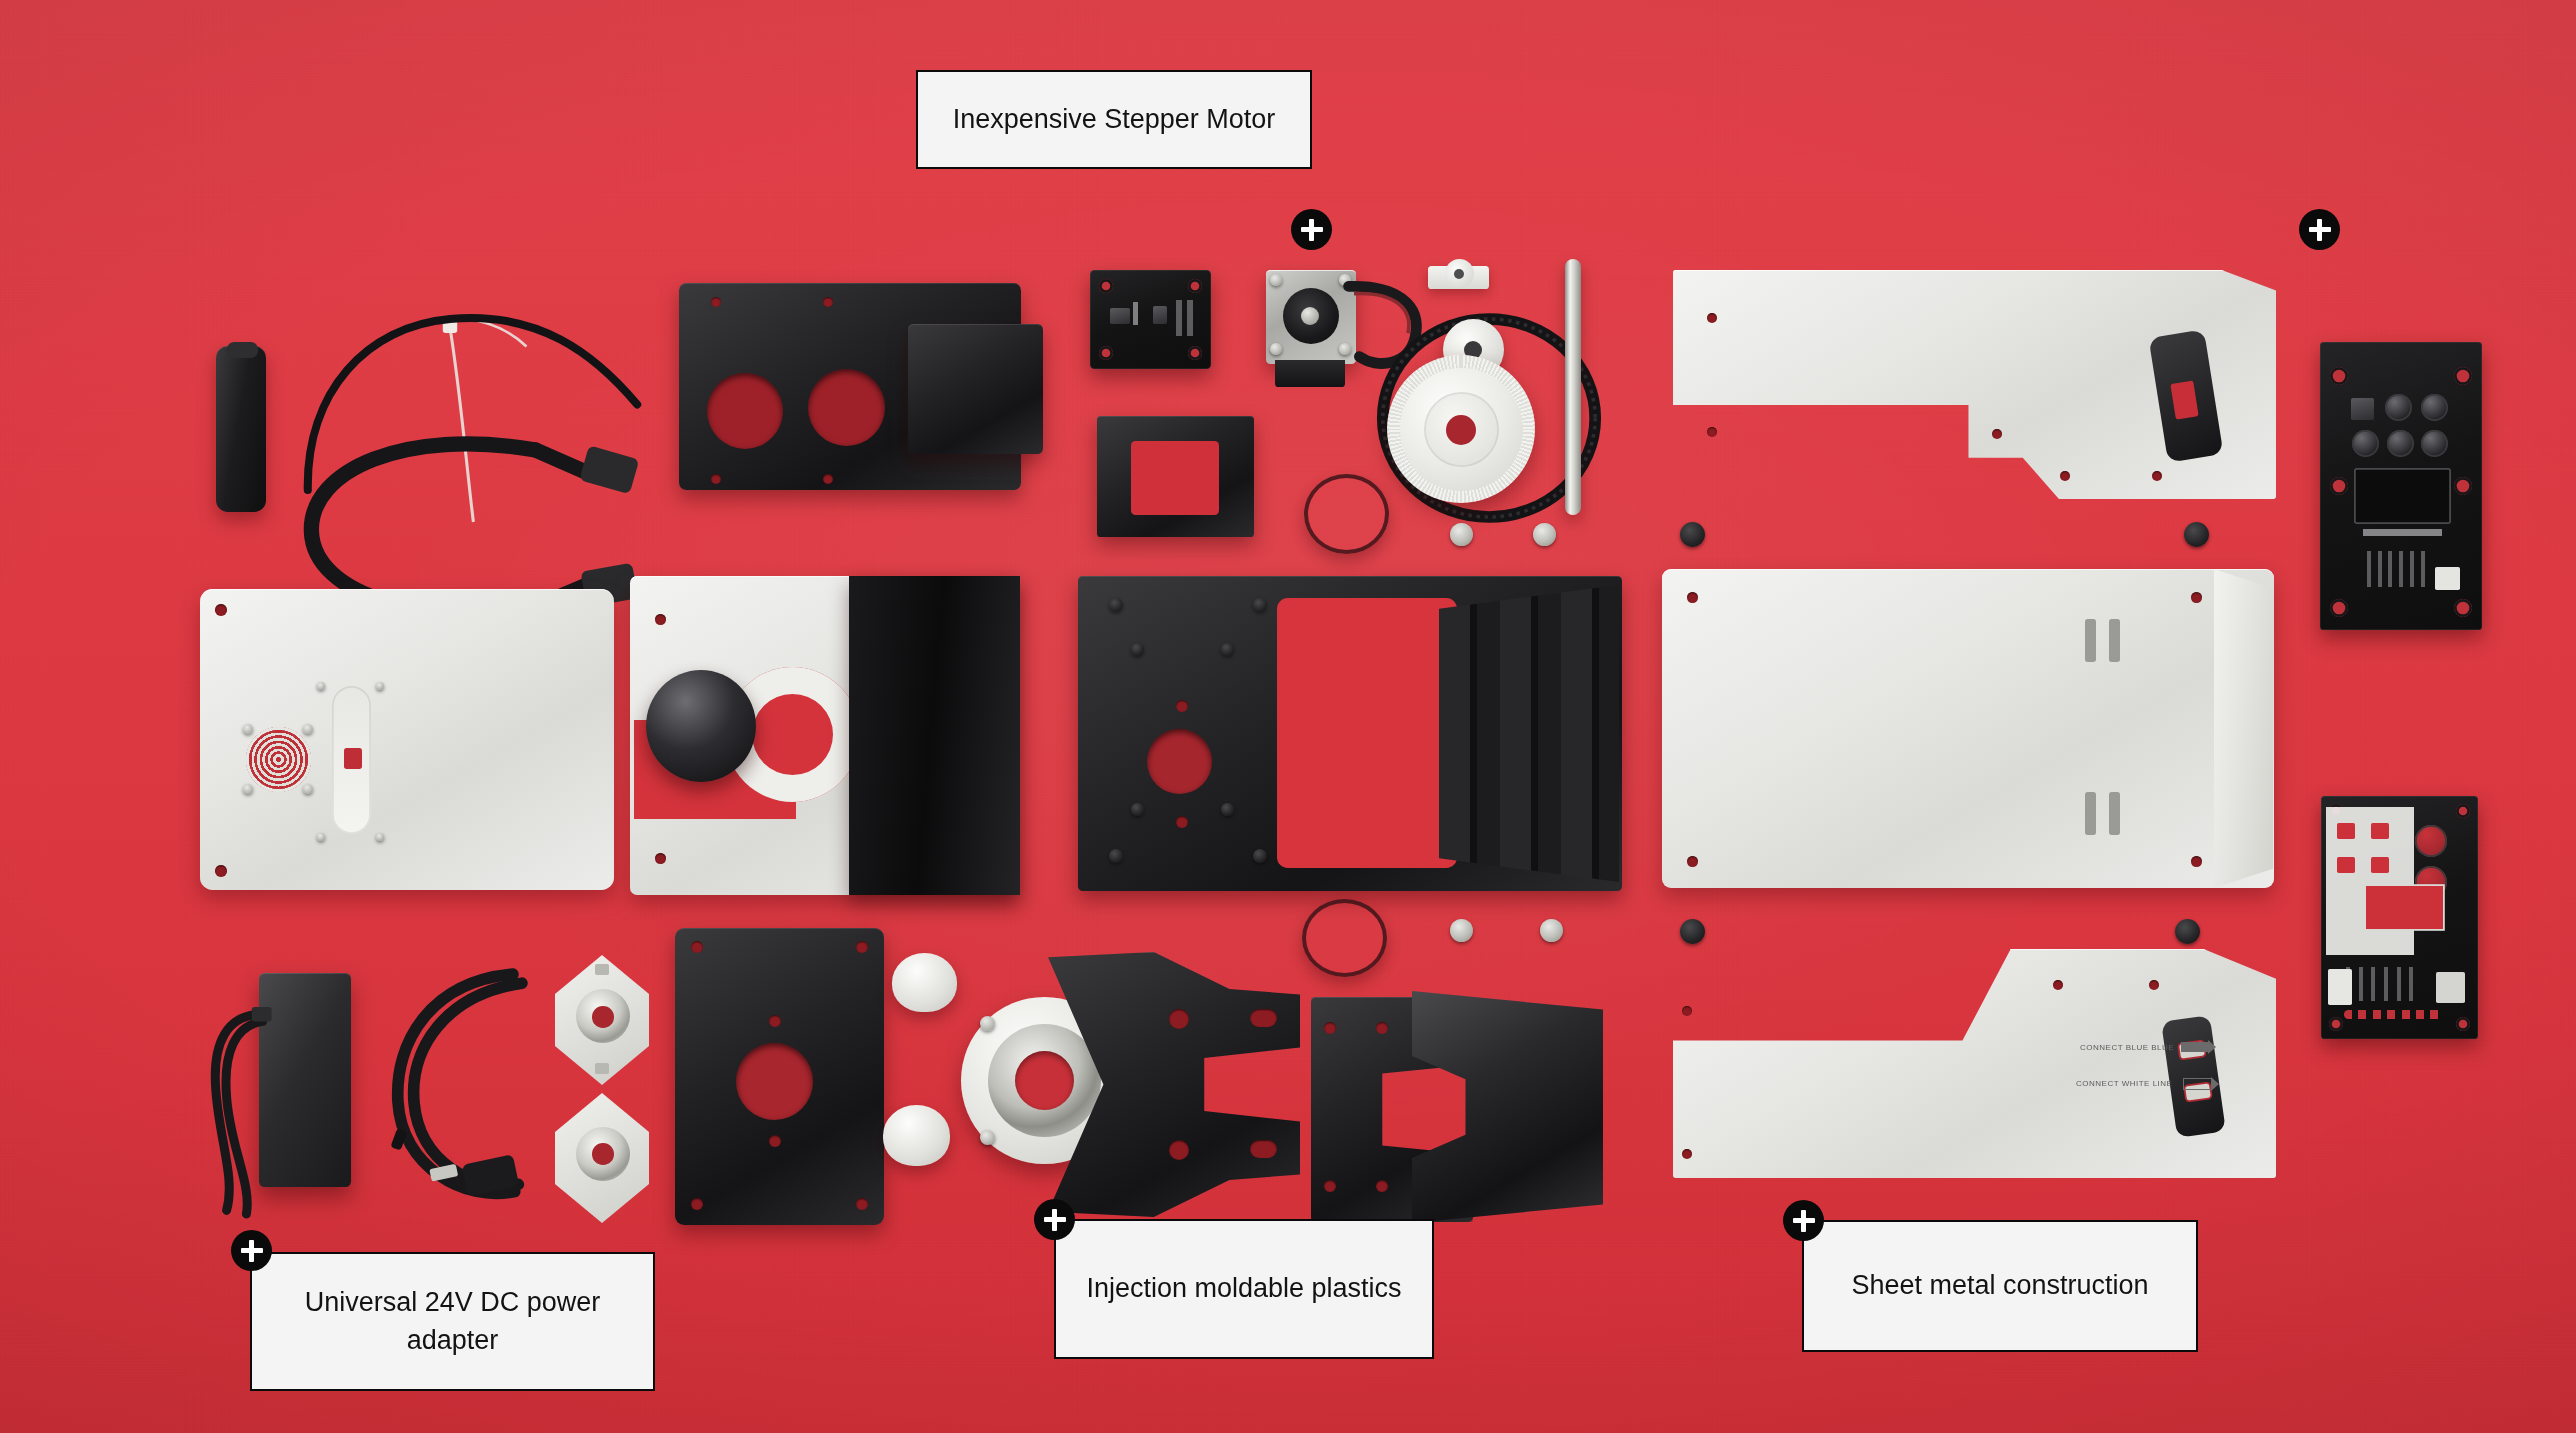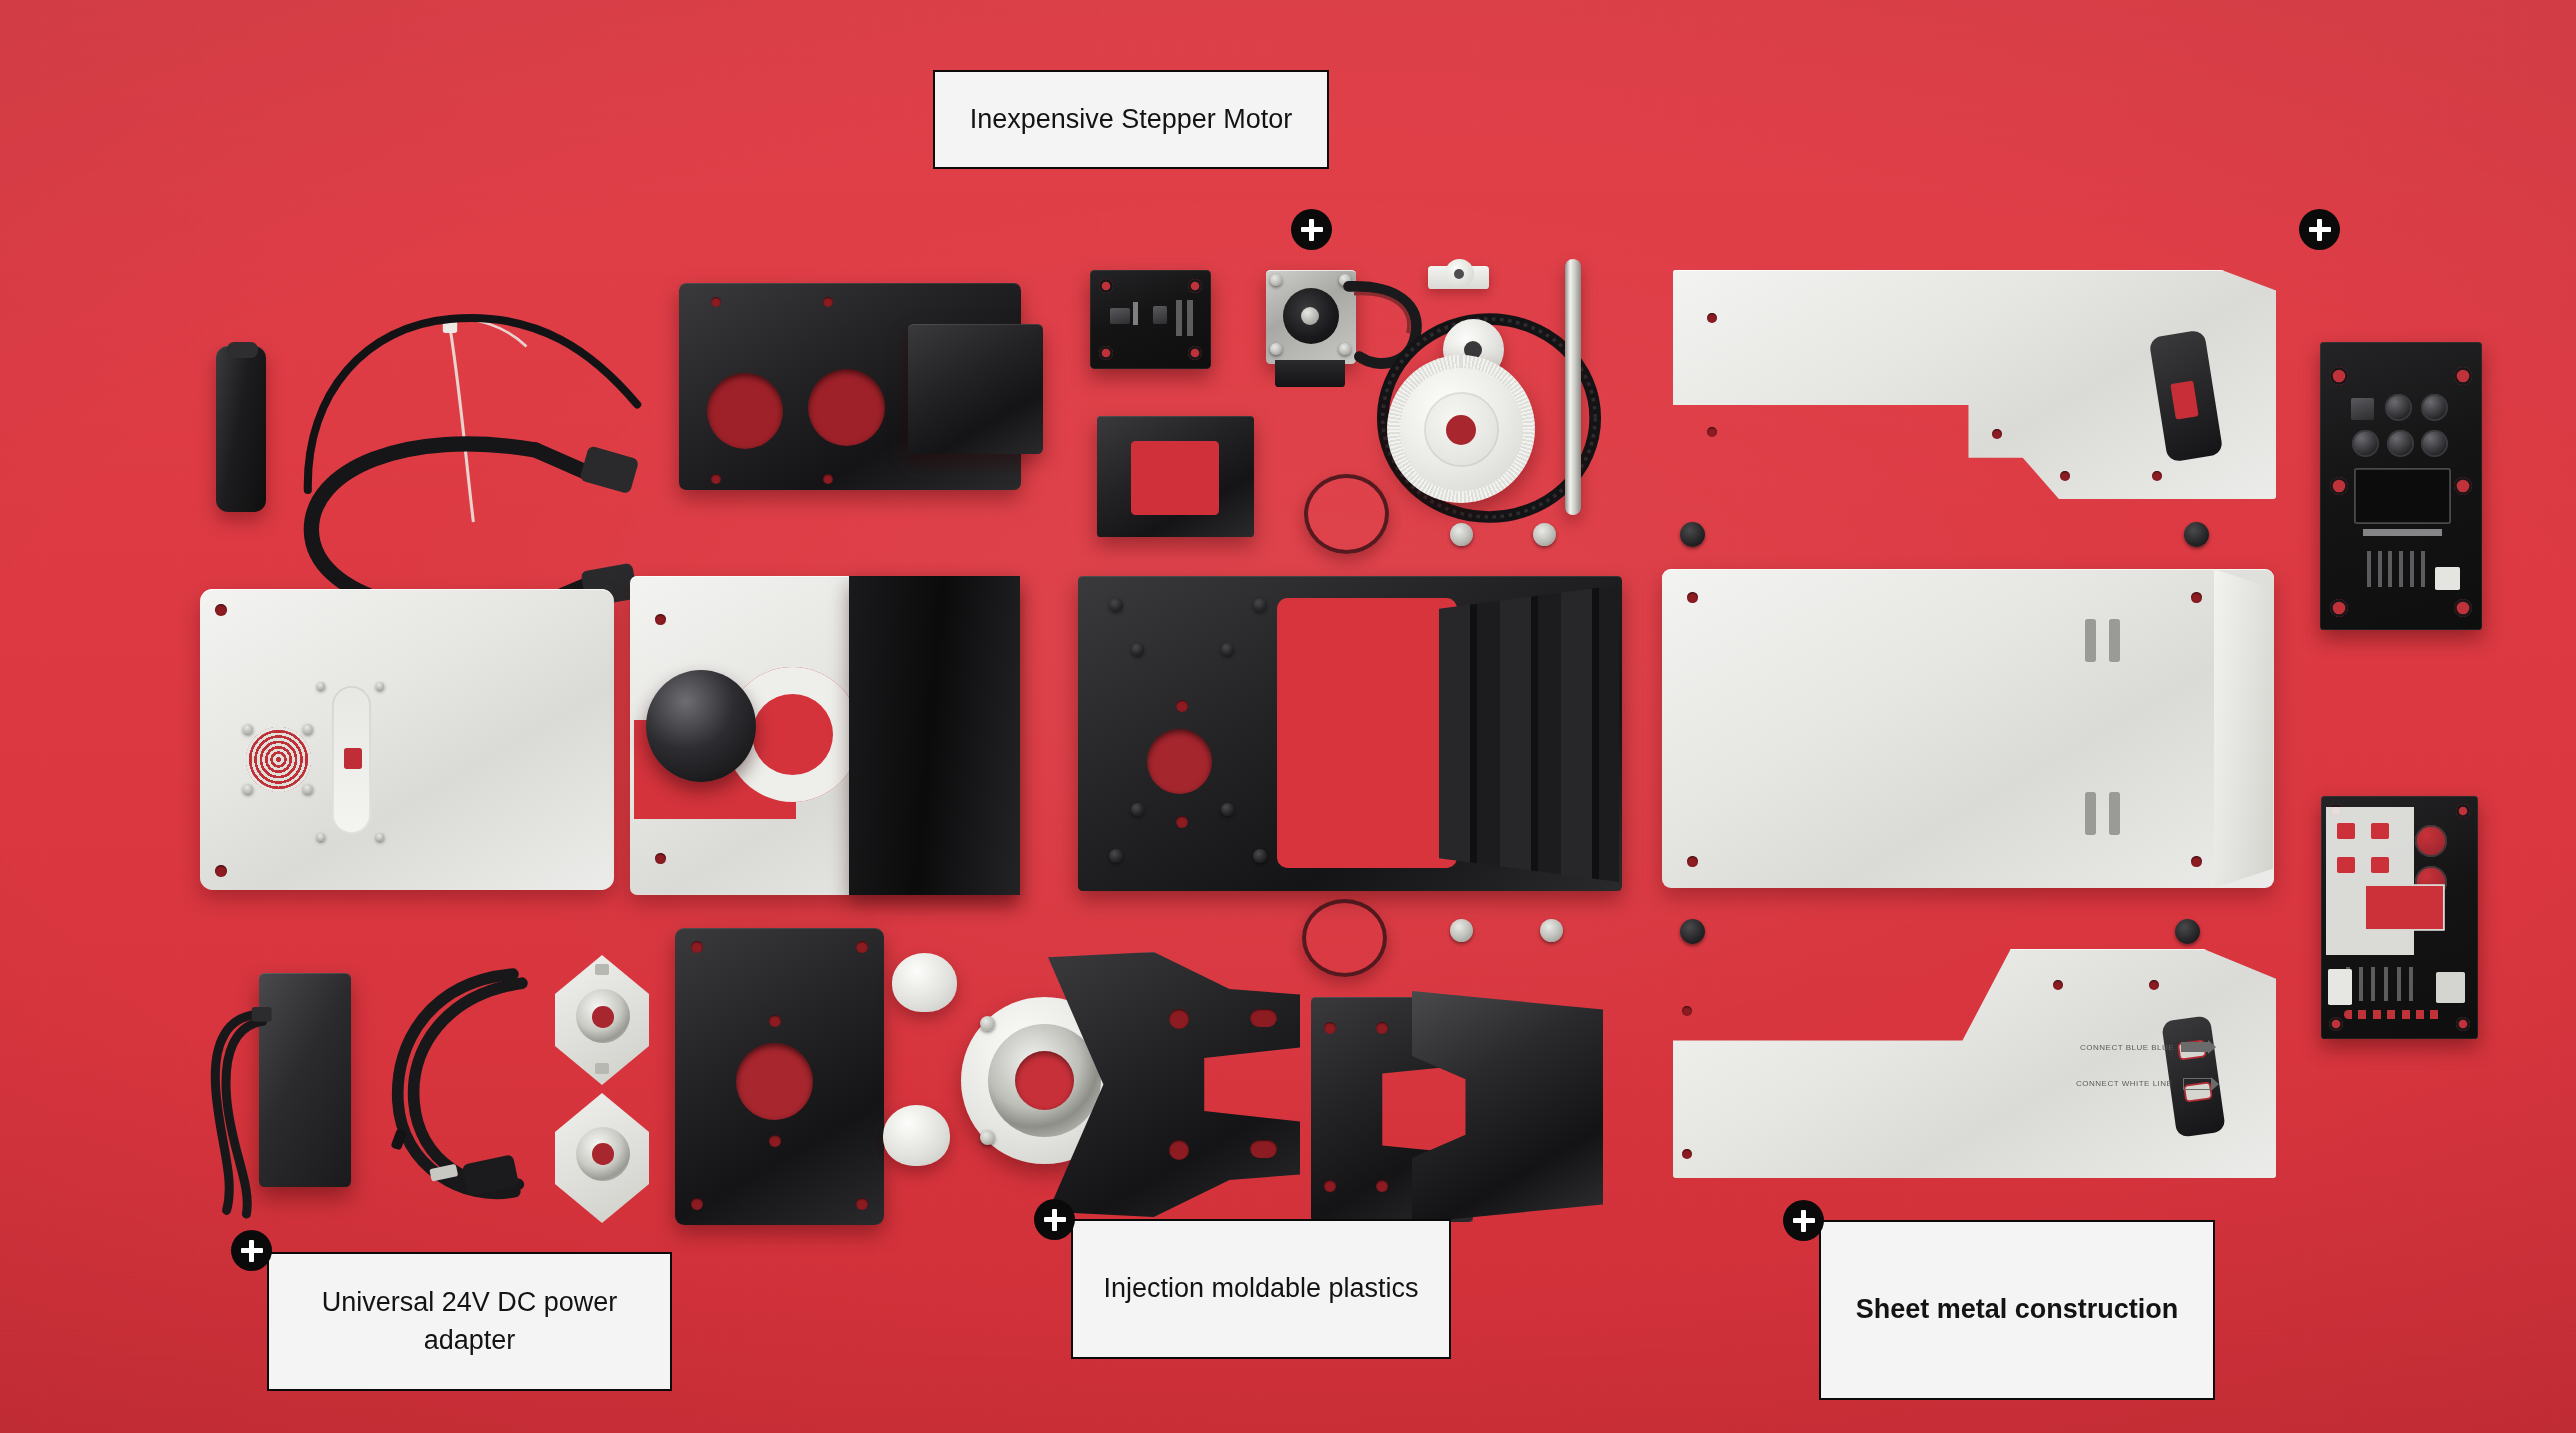--- a/index.html
+++ b/index.html
@@ -37,21 +37,20 @@
   .callout{
     position:absolute;
     background:#f4f4f4;
     border:2.7px solid #0a0a0a;
     box-sizing:border-box;
     display:flex;align-items:center;justify-content:center;
     text-align:center;
     color:#131313;
     font-size:27px;line-height:1.38;
     padding:9px 23.4px;
-    margin-left:17px;
   }
   .callout .ct{display:block;}
   .badge{
     position:absolute;width:41px;height:41px;border-radius:50%;
     background:#0a0a0a;
   }
   .badge::before,.badge::after{
     content:"";position:absolute;background:#fff;
   }
   .badge::before{left:50%;top:10px;width:4.5px;height:21.6px;margin-left:-2.2px;border-radius:0.9px;}
@@ -465,19 +464,19 @@
   <div class="callout" style="left:250px;top:1252px;width:405px;height:139px;">
     <span class="ct">Universal 24V DC power adapter</span>
   </div>
   <div class="badge" style="left:231px;top:1230px;"></div>
 
   <div class="callout" style="left:1054px;top:1219px;width:380px;height:140px;">
     <span class="ct">Injection moldable plastics</span>
   </div>
   <div class="badge" style="left:1034px;top:1199px;"></div>
 
-  <div class="callout" style="left:1802px;top:1220px;width:396px;height:180px;font-weight:bold;">
+  <div class="callout" style="left:1802px;top:1220px;width:396px;height:132px;">
     <span class="ct">Sheet metal construction</span>
   </div>
   <div class="badge" style="left:1783px;top:1200px;"></div>
 
 </div>
 
 
 </body></html>

